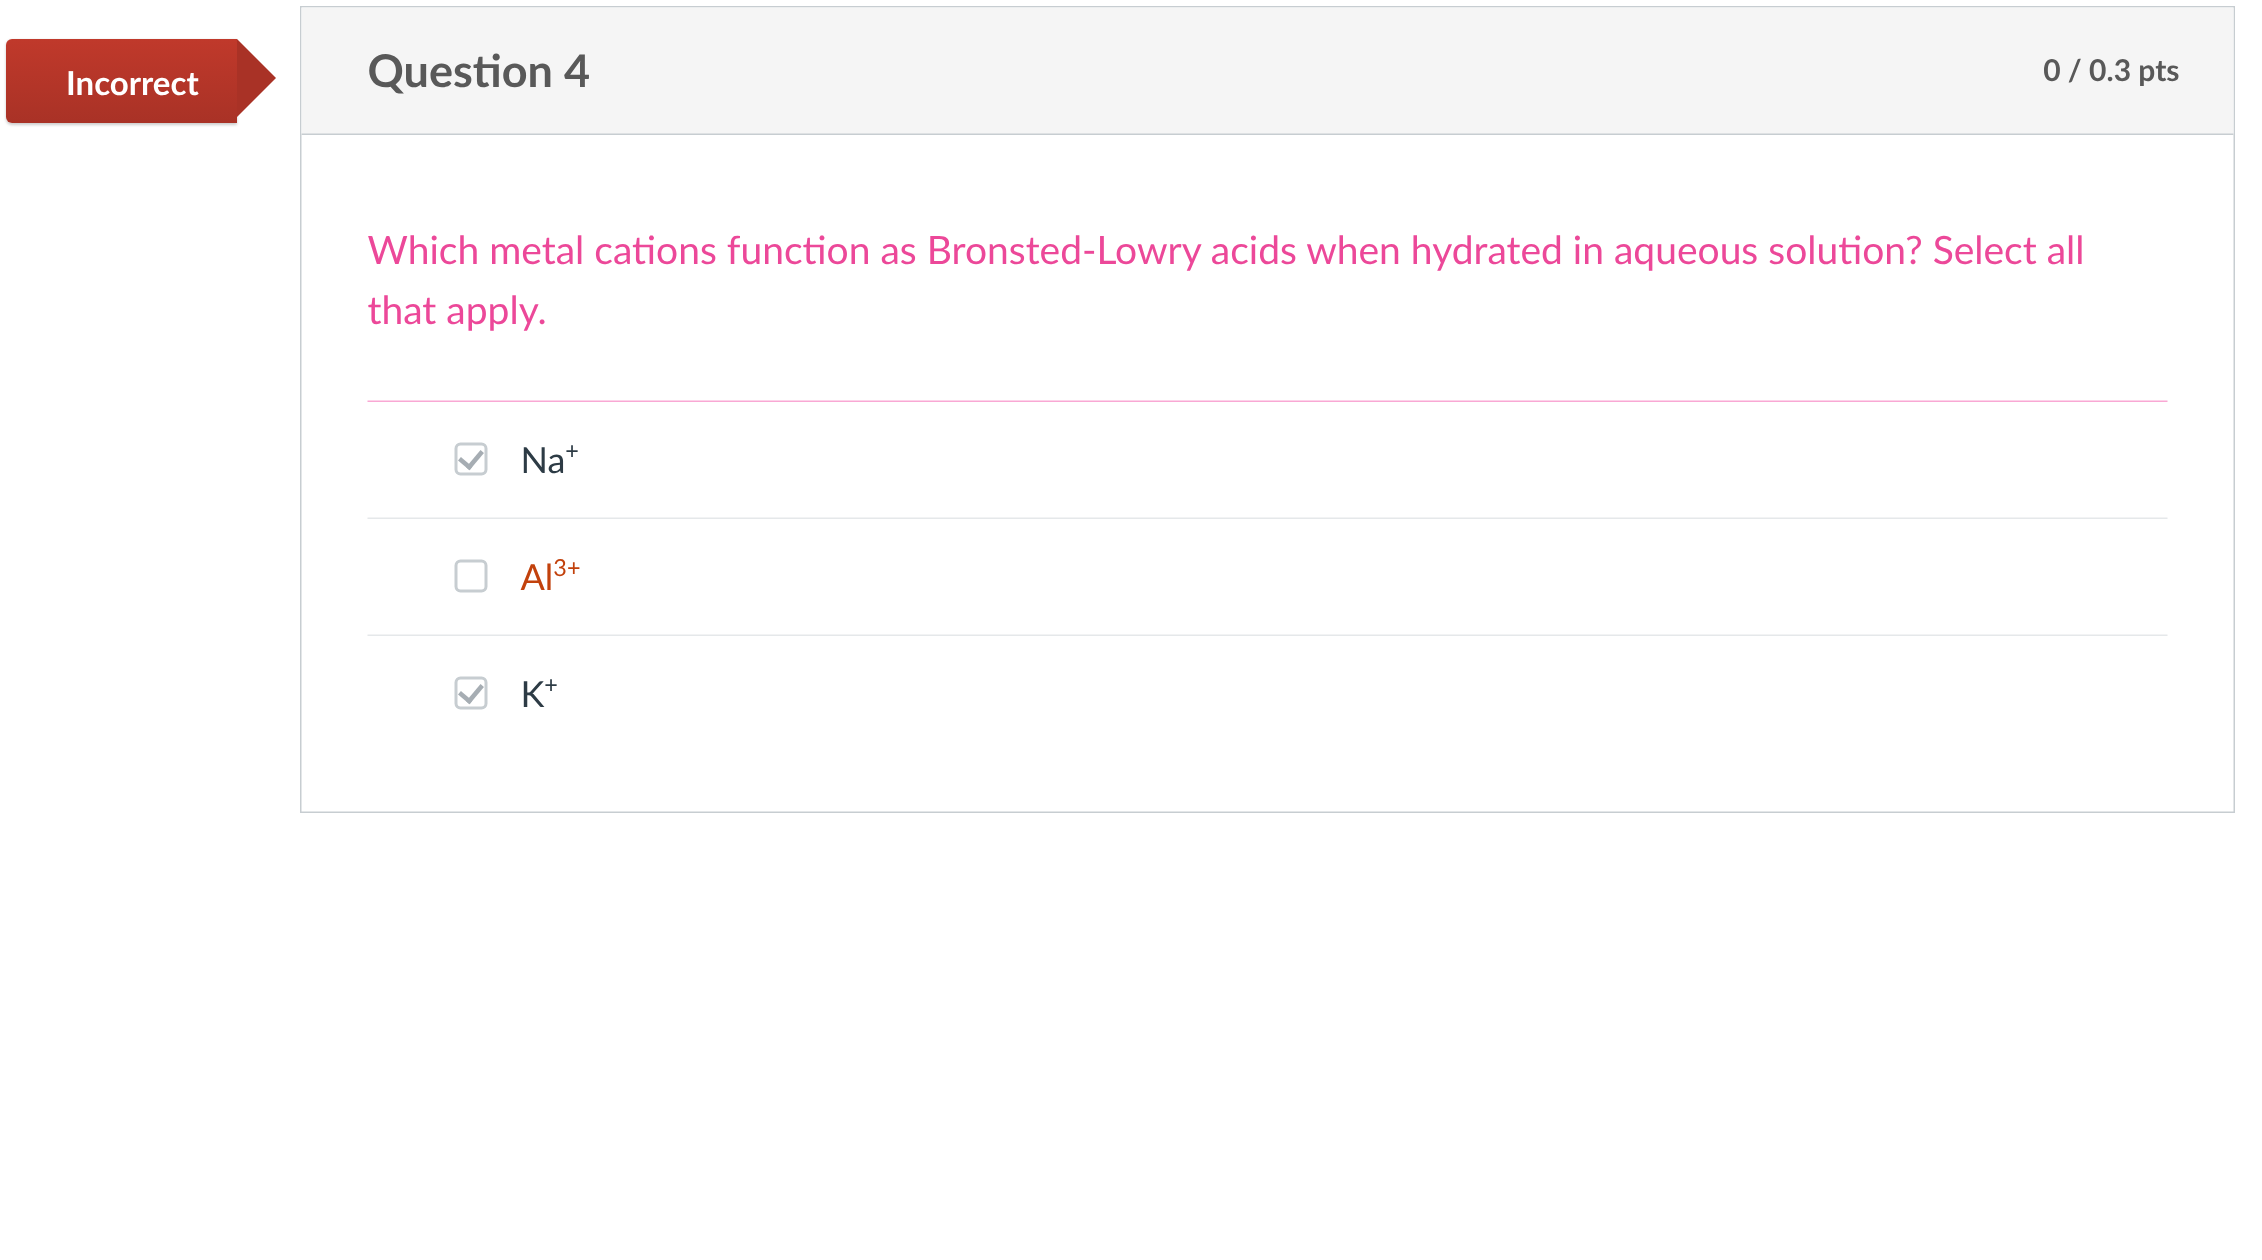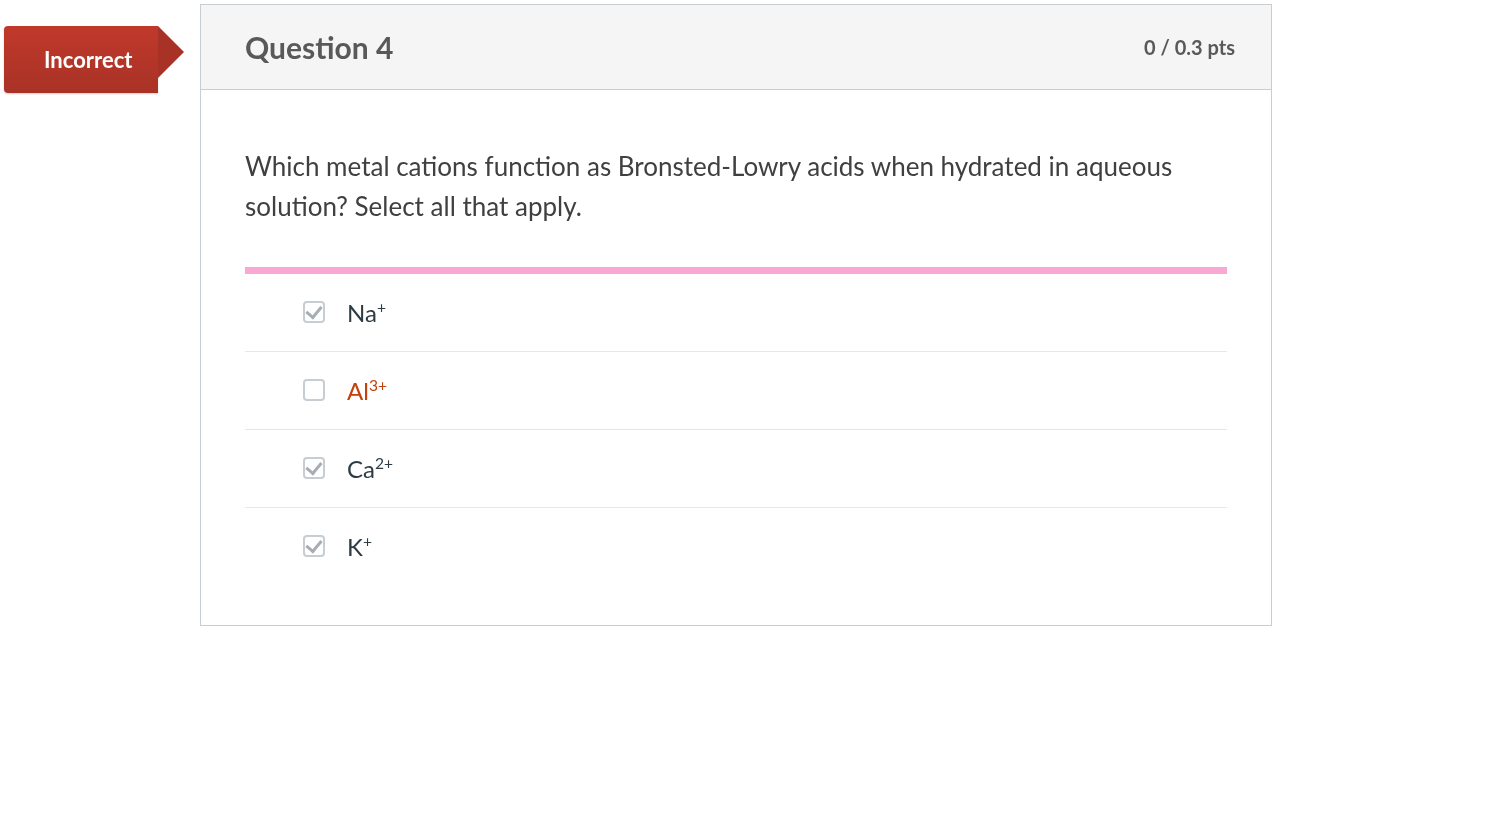--- a/index.html
+++ b/index.html
@@ -14,21 +14,21 @@
   .page {
     width: 1508px;
     height: 840px;
     position: relative;
     padding-top: 18px;
   }
   .question-card {
     position: absolute;
     left: 200px;
     top: 4px;
-    width: 1072px;
+    width: 1290px;
     border: 1px solid #c7cdd1;
     background: #ffffff;
   }
   .question-header {
     display: flex;
     align-items: center;
     justify-content: space-between;
     background: #f5f5f5;
     border-bottom: 1px solid #c7cdd1;
     padding: 24px 36px 24px 44px;
@@ -40,21 +40,21 @@
   }
   .question-points {
     font-size: 20px;
     font-weight: 700;
     color: #595959;
   }
   .status-flag {
     position: absolute;
     left: 4px;
     top: 26px;
-    height: 67px;
+    height: 56px;
     display: flex;
     align-items: center;
     background: linear-gradient(to bottom, #c0392b 0%, #a93226 100%);
     color: #ffffff;
     font-size: 22px;
     font-weight: 700;
     padding: 0 26px 0 40px;
     border-top-left-radius: 4px;
     border-bottom-left-radius: 4px;
     box-shadow: 0 1px 2px rgba(0,0,0,0.2);
@@ -69,25 +69,25 @@
     border-top: 26px solid transparent;
     border-bottom: 26px solid transparent;
     border-left: 26px solid #a93226;
   }
   .question-body {
     padding: 56px 44px 40px 44px;
   }
   .prompt {
     font-size: 26px;
     line-height: 1.55;
-    color: #404040;
+    color: #ec4899;
     margin: 0 4px 40px 0;
   }
   .answers {
-    border-top: 7px solid #f9a8d4;
+    border-top: 1px solid #f9a8d4;
   }
   .answer-row {
     display: flex;
     align-items: center;
     gap: 22px;
     padding: 24px 0 24px 58px;
     border-bottom: 1px solid #e5e8ea;
     font-size: 24px;
   }
   .answer-row:last-child {
@@ -149,26 +149,20 @@
         </div>
 
         <div class="answer-row unselected">
           <span class="chk"></span>
           <span class="answer-label">
             <span>Al</span><sup>3+</sup>
           </span>
         </div>
 
 
-        <div class="answer-row selected">
-          <span class="chk checked"></span>
-          <span class="answer-label">
-            <span>Ca</span><sup>2+</sup>
-          </span>
-        </div>
 
         <div class="answer-row selected">
           <span class="chk checked"></span>
           <span class="answer-label">
             <span>K</span><sup>+</sup>
           </span>
         </div>
 
       </div>
     </div>

